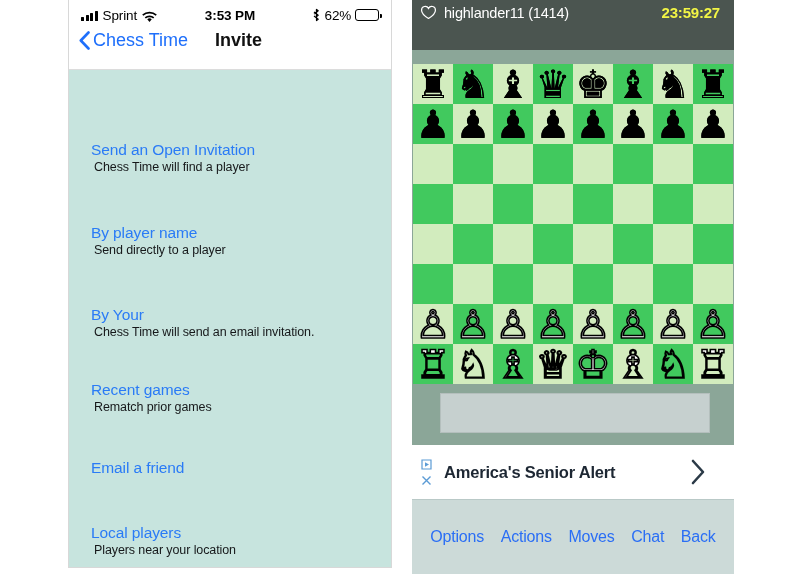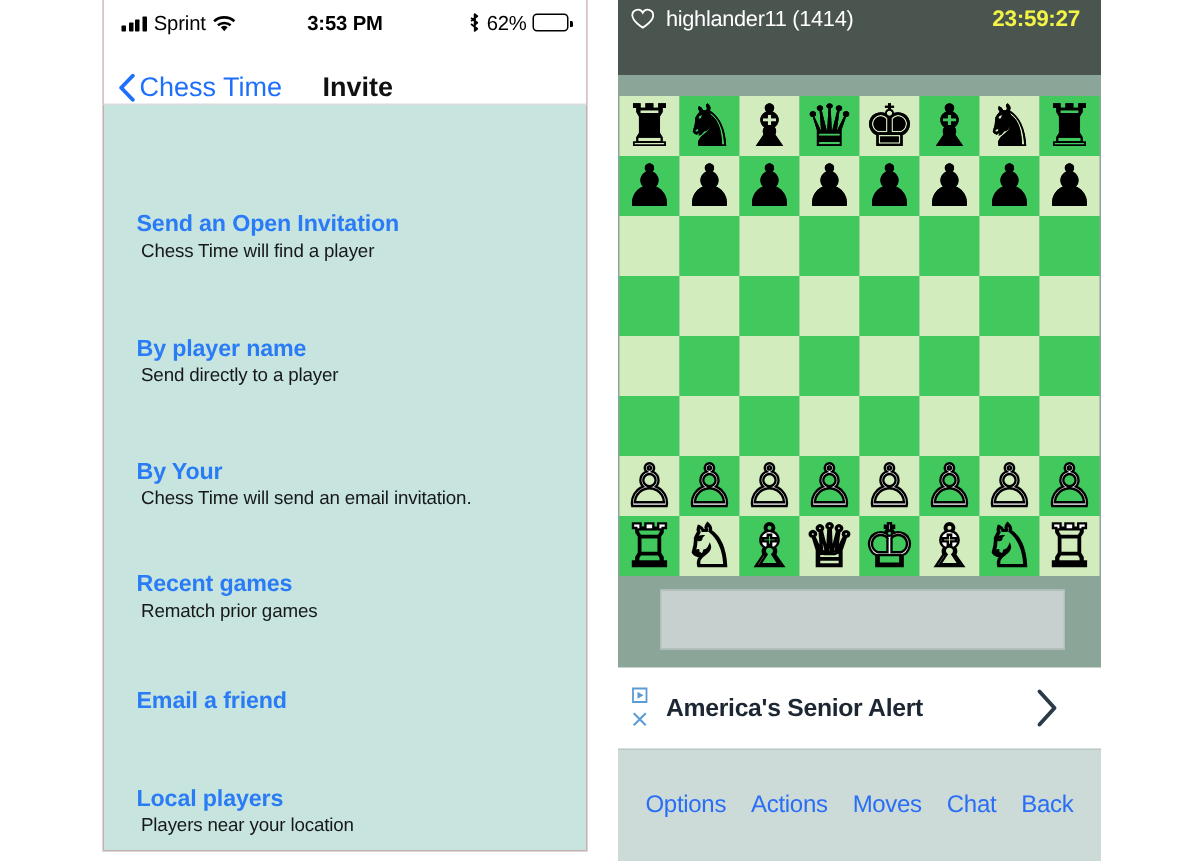--- a/index.html
+++ b/index.html
@@ -51,21 +51,21 @@
   }
   .battery::after{
     content:""; position:absolute; right:-3.5px; top:3.5px;
     width:2px; height:4px; background:#000; border-radius:0 1px 1px 0;
   }
   .battery .fill { height:100%; background:#000; border-radius:1px; }
 
   #nav-bar {
     height:40px; flex:0 0 40px;
     background:#ffffff;
-    display:flex; align-items:flex-end;
+    display:flex; align-items:flex-start;
     padding:0 10px;
     position:relative;
     border-bottom:1px solid #dcdcdc;
   }
   #back-button {
     display:flex; align-items:center; gap:3px;
     color:#1e6ffb; font-size:18px; cursor:pointer;
   }
   .chevron-left { width:11px; height:19px; display:block; }
   #nav-title {
@@ -74,21 +74,21 @@
   }
 
   #menu-list {
     flex:1 1 auto;
     background:#c7e4de;
     padding:20px 0 0 0;
     position:relative;
   }
   .menu-item { position:absolute; left:22px; cursor:pointer; }
   .menu-title {
-    font-size:15.5px; font-weight:700; color:#2a7bf6;
+    font-size:15.5px; font-weight:400; color:#2a7bf6;
     letter-spacing:-0.1px; line-height:19px;
   }
   .menu-sub {
     font-size:12.5px; color:#16181a; line-height:17px;
     padding-left:3px; letter-spacing:-0.1px;
   }
 
   
   #right-phone {
     position:absolute; left:412px; top:0; width:322px; height:574px;

